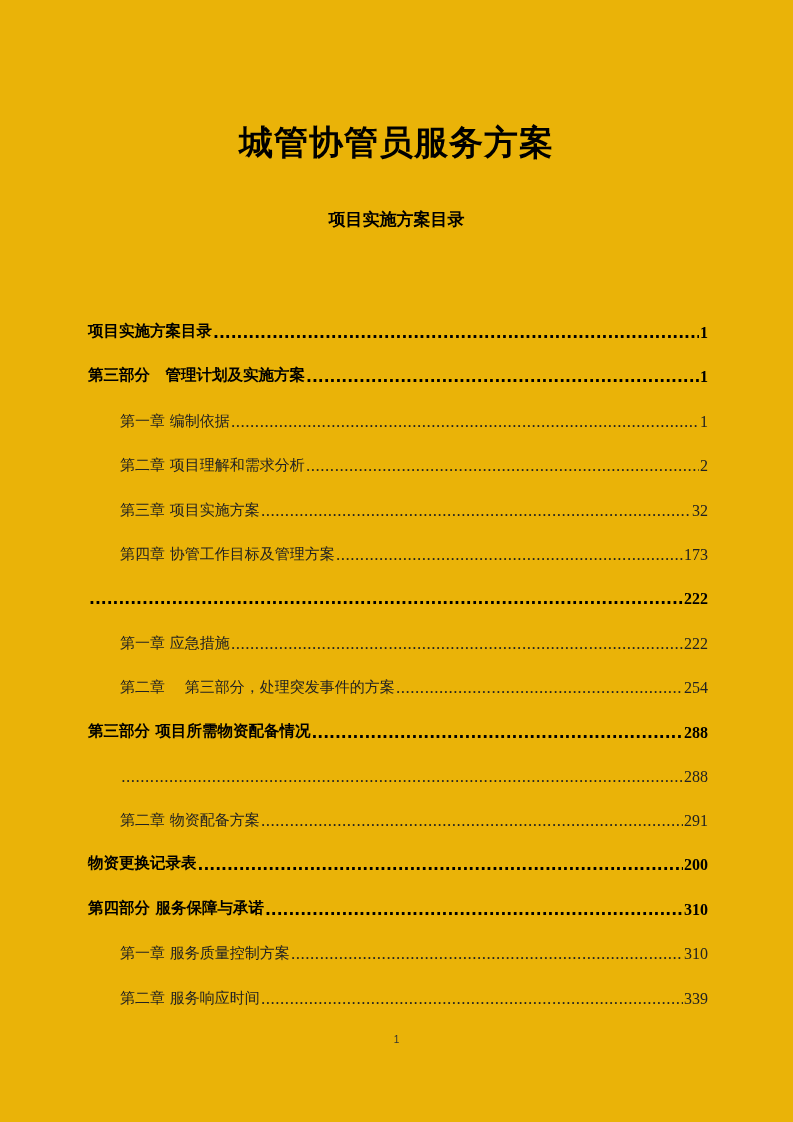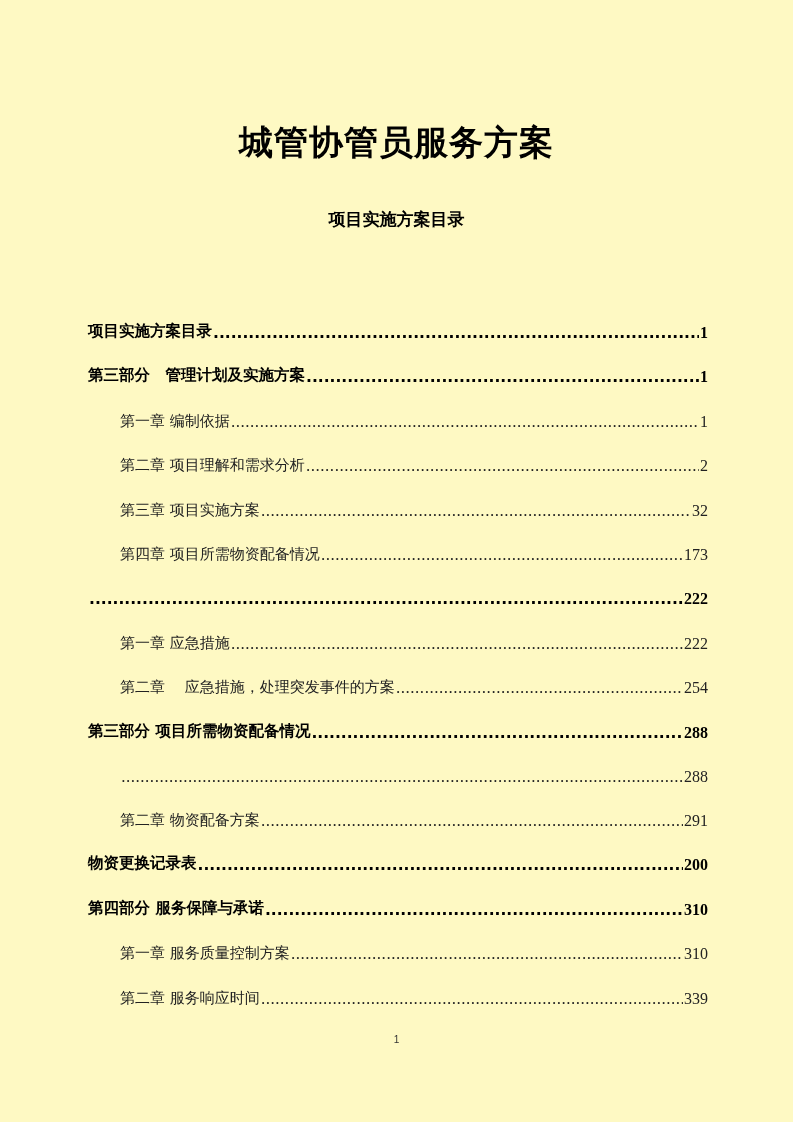--- a/index.html
+++ b/index.html
@@ -1,17 +1,17 @@
 <!DOCTYPE html>
 <html><head>
 <meta charset="utf-8">
 <style>
   html, body { margin: 0; padding: 0; background: #ffffff; }
   body { width: 793px; height: 1122px; position: relative; overflow: hidden; color: #000; }
-  .page { position: absolute; left: 0; top: 0; width: 793px; height: 1122px; background: #fef9c3; }
+  .page { position: absolute; left: 0; top: 0; width: 793px; height: 1122px; background: #eab308; }
   .doc-title {
     position: absolute; left: 0; width: 793px; top: 120px; text-align: center;
     font-family: "DejaVu Sans", sans-serif; font-weight: bold; font-size: 34px; letter-spacing: 1px;
   }
   .toc-heading {
     position: absolute; left: 0; width: 793px; top: 208px; text-align: center;
     font-family: "DejaVu Sans", sans-serif; font-weight: bold; font-size: 17px;
   }
   .toc { position: absolute; left: 88px; width: 620px; top: 318px; }
   .toc-row {
@@ -64,35 +64,35 @@
       <span class="label">第二章  项目理解和需求分析</span>
       <span class="leader"></span>
       <span class="pg">2</span>
     </div>
     <div class="toc-row chapter" style="top:178px">
       <span class="label">第三章  项目实施方案</span>
       <span class="leader"></span>
       <span class="pg">32</span>
     </div>
     <div class="toc-row chapter" style="top:222px">
-      <span class="label">第四章  项目所需物资配备情况</span>
+      <span class="label">第四章  协管工作目标及管理方案</span>
       <span class="leader"></span>
       <span class="pg">173</span>
     </div>
     <div class="toc-row part" style="top:266px">
       <span class="leader"></span>
       <span class="pg">222</span>
     </div>
     <div class="toc-row chapter" style="top:311px">
       <span class="label">第一章  应急措施</span>
       <span class="leader"></span>
       <span class="pg">222</span>
     </div>
     <div class="toc-row chapter" style="top:355px">
-      <span class="label">第二章　 应急措施，处理突发事件的方案</span>
+      <span class="label">第二章　 第三部分，处理突发事件的方案</span>
       <span class="leader"></span>
       <span class="pg">254</span>
     </div>
     <div class="toc-row part" style="top:400px">
       <span class="label">第三部分  项目所需物资配备情况</span>
       <span class="leader"></span>
       <span class="pg">288</span>
     </div>
     <div class="toc-row chapter" style="top:444px">
       <span class="leader"></span>

